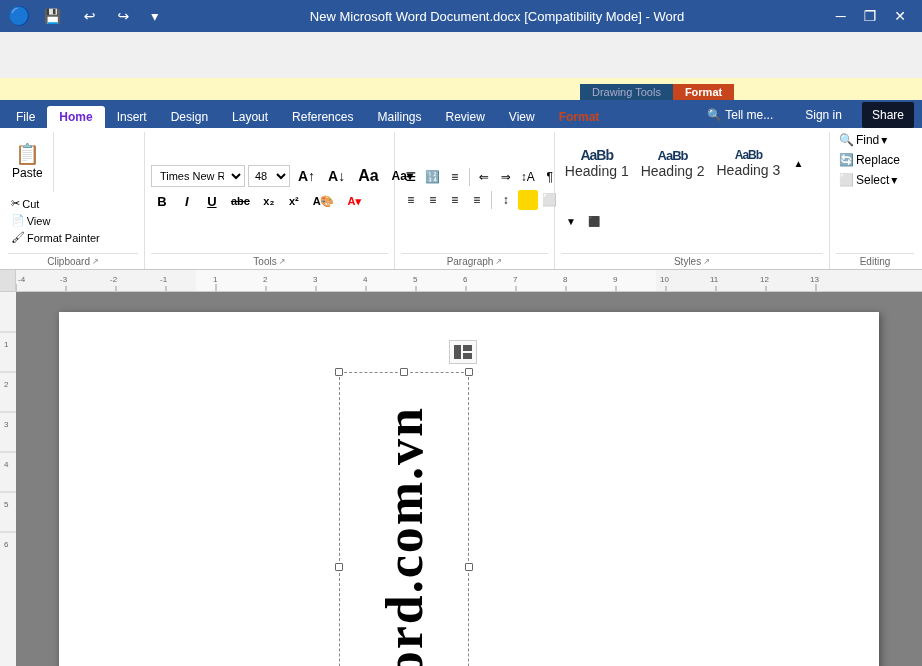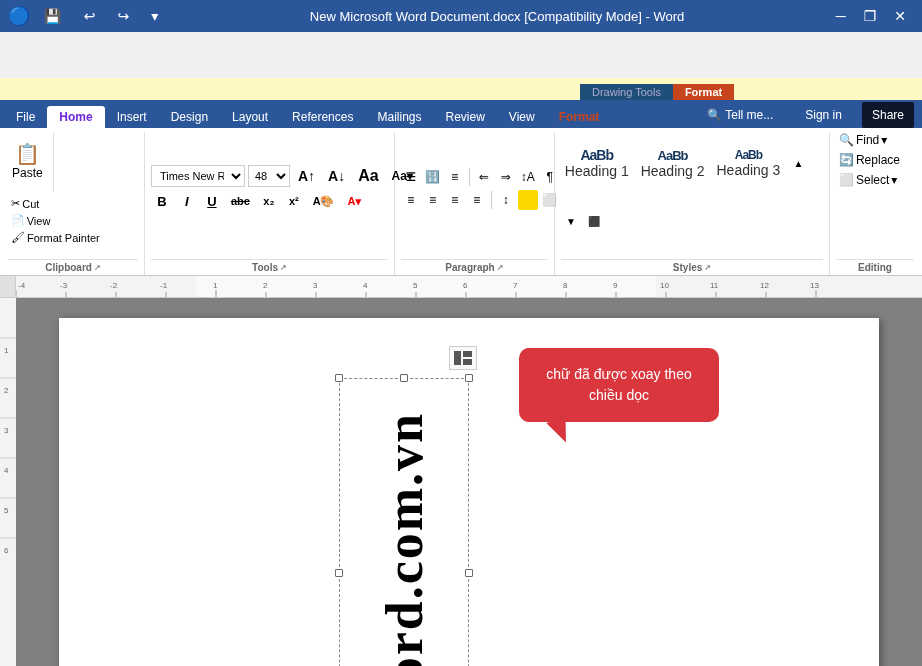--- a/index.html
+++ b/index.html
@@ -88,26 +88,25 @@
       align-items: center;
       gap: 4px;
       flex-wrap: wrap;
     }
     .ribbon-group-label {
       font-size: 10px;
       color: #666;
       text-align: center;
       padding: 2px 0;
       border-top: 1px solid #e0e0e0;
-      margin-top: 14px;
+      margin-top: 8px;
       display: flex;
       justify-content: center;
       align-items: center;
       gap: 2px;
-      font-weight: bold;
     }
     .ribbon-btn {
       display: flex;
       flex-direction: column;
       align-items: center;
       justify-content: center;
       cursor: pointer;
       padding: 2px 4px;
       border-radius: 3px;
       font-size: 11px;
@@ -603,19 +602,16 @@
         <div class="handle tc"></div>
         <div class="handle tr"></div>
         <div class="handle ml"></div>
         <div class="handle mr"></div>
 
         <div class="text-box-content">
           <div class="rotated-text">Word.com.vn</div>
         </div>
       </div>
 
-      <div class="callout">
-        <span>chữ đã được xoay theo chiều dọc</span>
-      </div>
 
     </div>
   </div>
 </div>
 
 </body></html>

